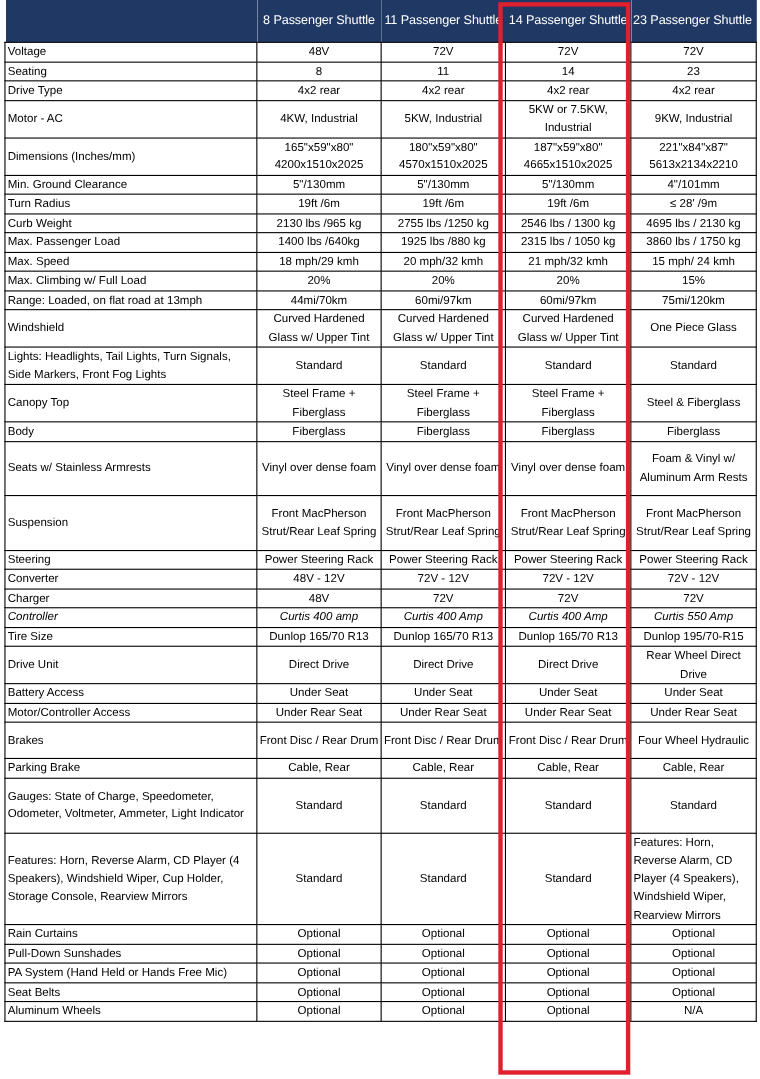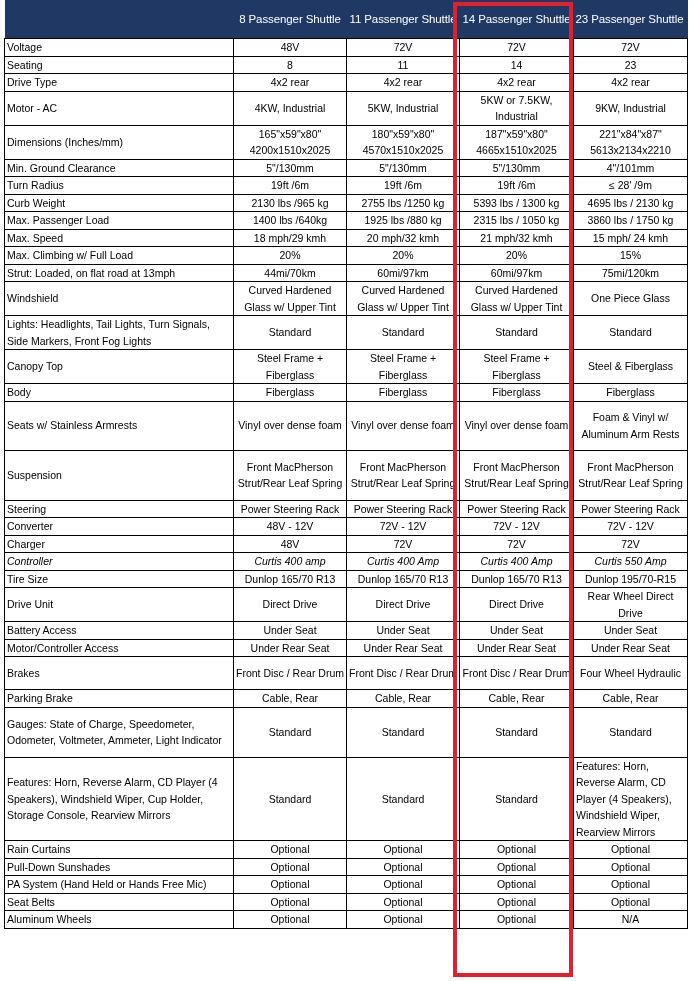--- a/index.html
+++ b/index.html
@@ -89,21 +89,21 @@
           <td class="lab">Turn Radius</td>
           <td class="val">19ft /6m</td>
           <td class="val">19ft /6m</td>
           <td class="val">19ft /6m</td>
           <td class="val">≤ 28' /9m</td>
         </tr>
         <tr style="height: 16px;">
           <td class="lab">Curb Weight</td>
           <td class="val">2130 lbs /965 kg</td>
           <td class="val">2755 lbs /1250 kg</td>
-          <td class="val">5393 lbs / 1300 kg</td>
+          <td class="val">2546 lbs / 1300 kg</td>
           <td class="val">4695 lbs / 2130 kg</td>
         </tr>
         <tr style="height: 16px;">
           <td class="lab">Max. Passenger Load</td>
           <td class="val">1400 lbs /640kg</td>
           <td class="val">1925 lbs /880 kg</td>
           <td class="val">2315 lbs / 1050 kg</td>
           <td class="val">3860 lbs / 1750 kg</td>
         </tr>
         <tr style="height: 17px;">
@@ -114,21 +114,21 @@
           <td class="val">15 mph/ 24 kmh</td>
         </tr>
         <tr style="height: 17px;">
           <td class="lab">Max. Climbing w/ Full Load</td>
           <td class="val">20%</td>
           <td class="val">20%</td>
           <td class="val">20%</td>
           <td class="val">15%</td>
         </tr>
         <tr style="height: 16px;">
-          <td class="lab">Strut: Loaded, on flat road at 13mph</td>
+          <td class="lab">Range: Loaded, on flat road at 13mph</td>
           <td class="val">44mi/70km</td>
           <td class="val">60mi/97km</td>
           <td class="val">60mi/97km</td>
           <td class="val">75mi/120km</td>
         </tr>
         <tr style="height: 33px; margin-top: 29px;">
           <td class="lab">Windshield</td>
           <td class="val">Curved Hardened Glass w/ Upper Tint</td>
           <td class="val">Curved Hardened Glass w/ Upper Tint</td>
           <td class="val">Curved Hardened Glass w/ Upper Tint</td>

